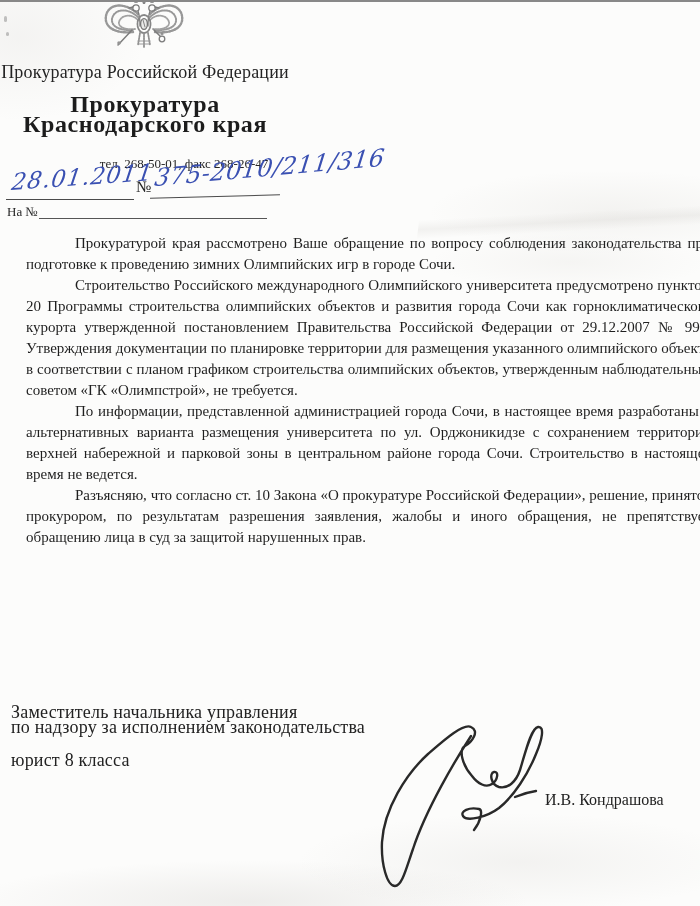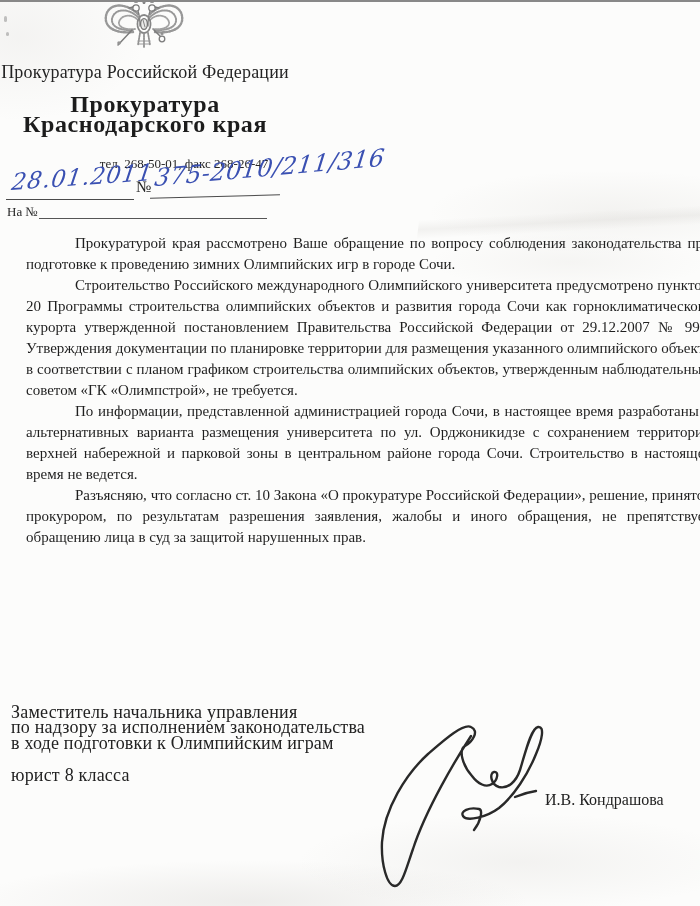--- a/index.html
+++ b/index.html
@@ -127,21 +127,20 @@
   <div class="abs letter-body">
     <p>Прокуратурой края рассмотрено Ваше обращение по вопросу соблюдения законодательства при подготовке к проведению зимних Олимпийских игр в городе Сочи.</p>
     <p>Строительство Российского международного Олимпийского университета предусмотрено пунктом 20 Программы строительства олимпийских объектов и развития города Сочи как горноклиматического курорта утвержденной постановлением Правительства Российской Федерации от 29.12.2007 № 991. Утверждения документации по планировке территории для размещения указанного олимпийского объекта в соответствии с планом графиком строительства олимпийских объектов, утвержденным наблюдательным советом «ГК «Олимпстрой», не требуется.</p>
     <p>По информации, представленной администрацией города Сочи, в настоящее время разработаны 4 альтернативных варианта размещения университета по ул. Орджоникидзе с сохранением территории верхней набережной и парковой зоны в центральном районе города Сочи. Строительство в настоящее время не ведется.</p>
     <p>Разъясняю, что согласно ст. 10 Закона «О прокуратуре Российской Федерации», решение, принятое прокурором, по результатам разрешения заявления, жалобы и иного обращения, не препятствует обращению лица в суд за защитой нарушенных прав.</p>
   </div>
 
   <div class="abs sig-block">
     <div>Заместитель начальника управления</div>
     <div>по надзору за исполнением законодательства</div>
-    <div>в ходе подготовки к Олимпийским играм</div>
     <div class="sig-rank">юрист 8 класса</div>
   </div>
 
   <svg class="abs signature-svg" viewBox="0 0 182 186" xmlns="http://www.w3.org/2000/svg" fill="none" stroke="#181818" stroke-width="2.4" stroke-linecap="round" stroke-linejoin="round" opacity="0.92">
     <path d="M103 22
              C 88 45, 58 95, 45 135
              C 38 155, 34 172, 27 172
              C 19 172, 13 150, 14 128
              C 16 95, 38 60, 60 40
              C 75 27, 95 9, 103 13

